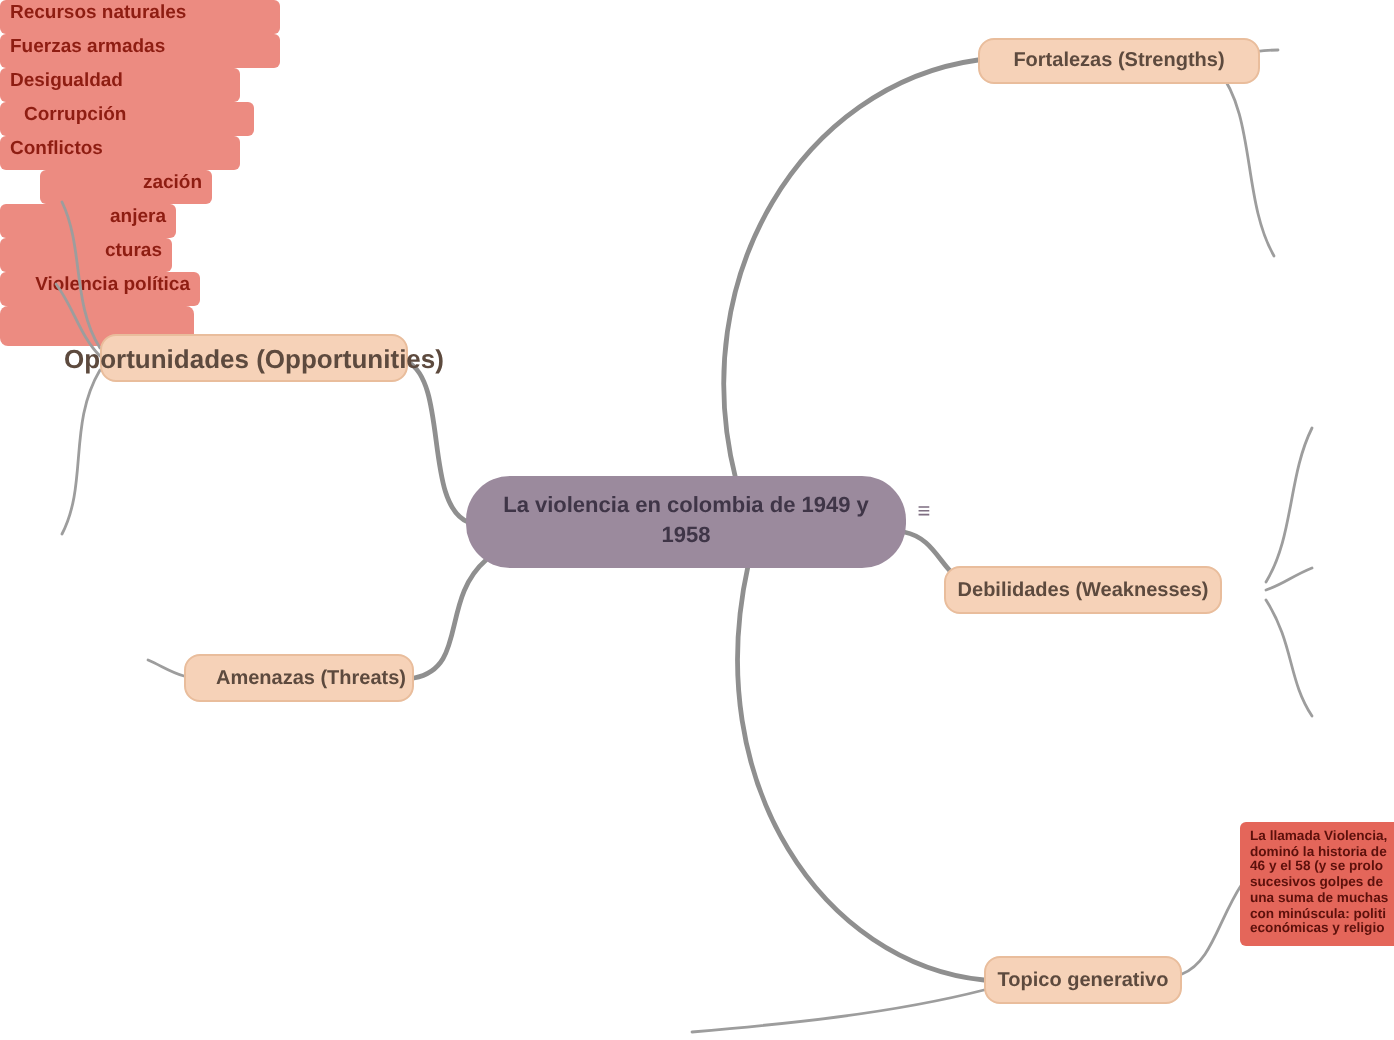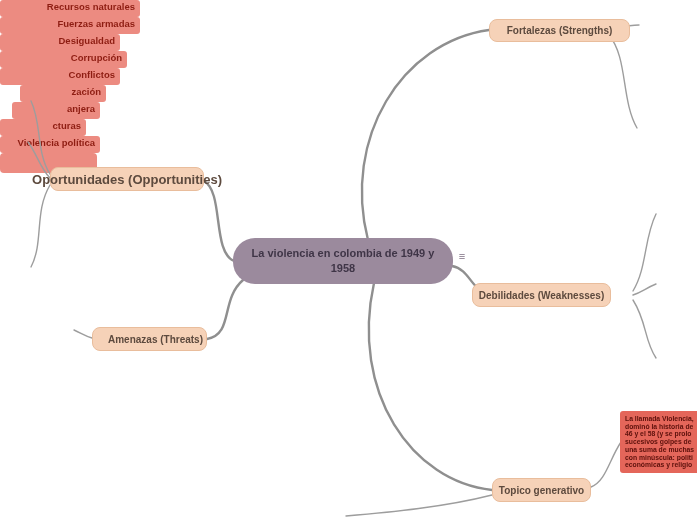--- a/index.html
+++ b/index.html
@@ -66,21 +66,20 @@
     border-radius: 3px;
     color: var(--leaf_text, #8e1d12);
     font-size: 9.5px;
     font-weight: bold;
     white-space: nowrap;
     overflow: hidden;
     line-height: 12px;
     padding: 1px 5px;
     height: 15px;
     display: block;
-    text-align: right;
   }
   .leaf.align-right { text-align: right; }
   .notes-icon {
     position: absolute;
     left: 456px; top: 250px;
     width: 12px; height: 13px;
     color: #7f6f82;
     font-size: 11px;
     font-weight: bold;
     line-height: 13px;
@@ -157,21 +156,21 @@
   <div class="leaf" style="left:636px; top:121px; width:130px;">Fuerzas armadas</div>
 
   <div class="leaf" style="left:654px; top:206px; width:110px;">Desigualdad</div>
 
   <div class="leaf" style="left:654px; top:276px; width:110px;padding-left:12px;">Corrupción</div>
 
   <div class="leaf" style="left:654px; top:351px; width:110px;">Conflictos</div>
 
   <div class="leaf align-right" style="left:-45px; top:93px; width:76px;margin-left:20px;">zación</div>
 
-  <div class="leaf align-right" style="left:-50px; top:134px; width:78px;margin-left:12px;">anjera</div>
+  <div class="leaf align-right" style="left:-50px; top:134px; width:78px;">anjera</div>
 
   <div class="leaf align-right" style="left:-45px; top:261px; width:76px;">cturas</div>
 
   <div class="leaf align-right" style="left:-16px; top:322px; width:90px;">Violencia política</div>
 
   <div class="note-block">
     <div class="note-line">La llamada Violencia,</div>
     <div class="note-line">dominó la historia de</div>
     <div class="note-line">46 y el 58 (y se prolo</div>
     <div class="note-line">sucesivos golpes de</div>

